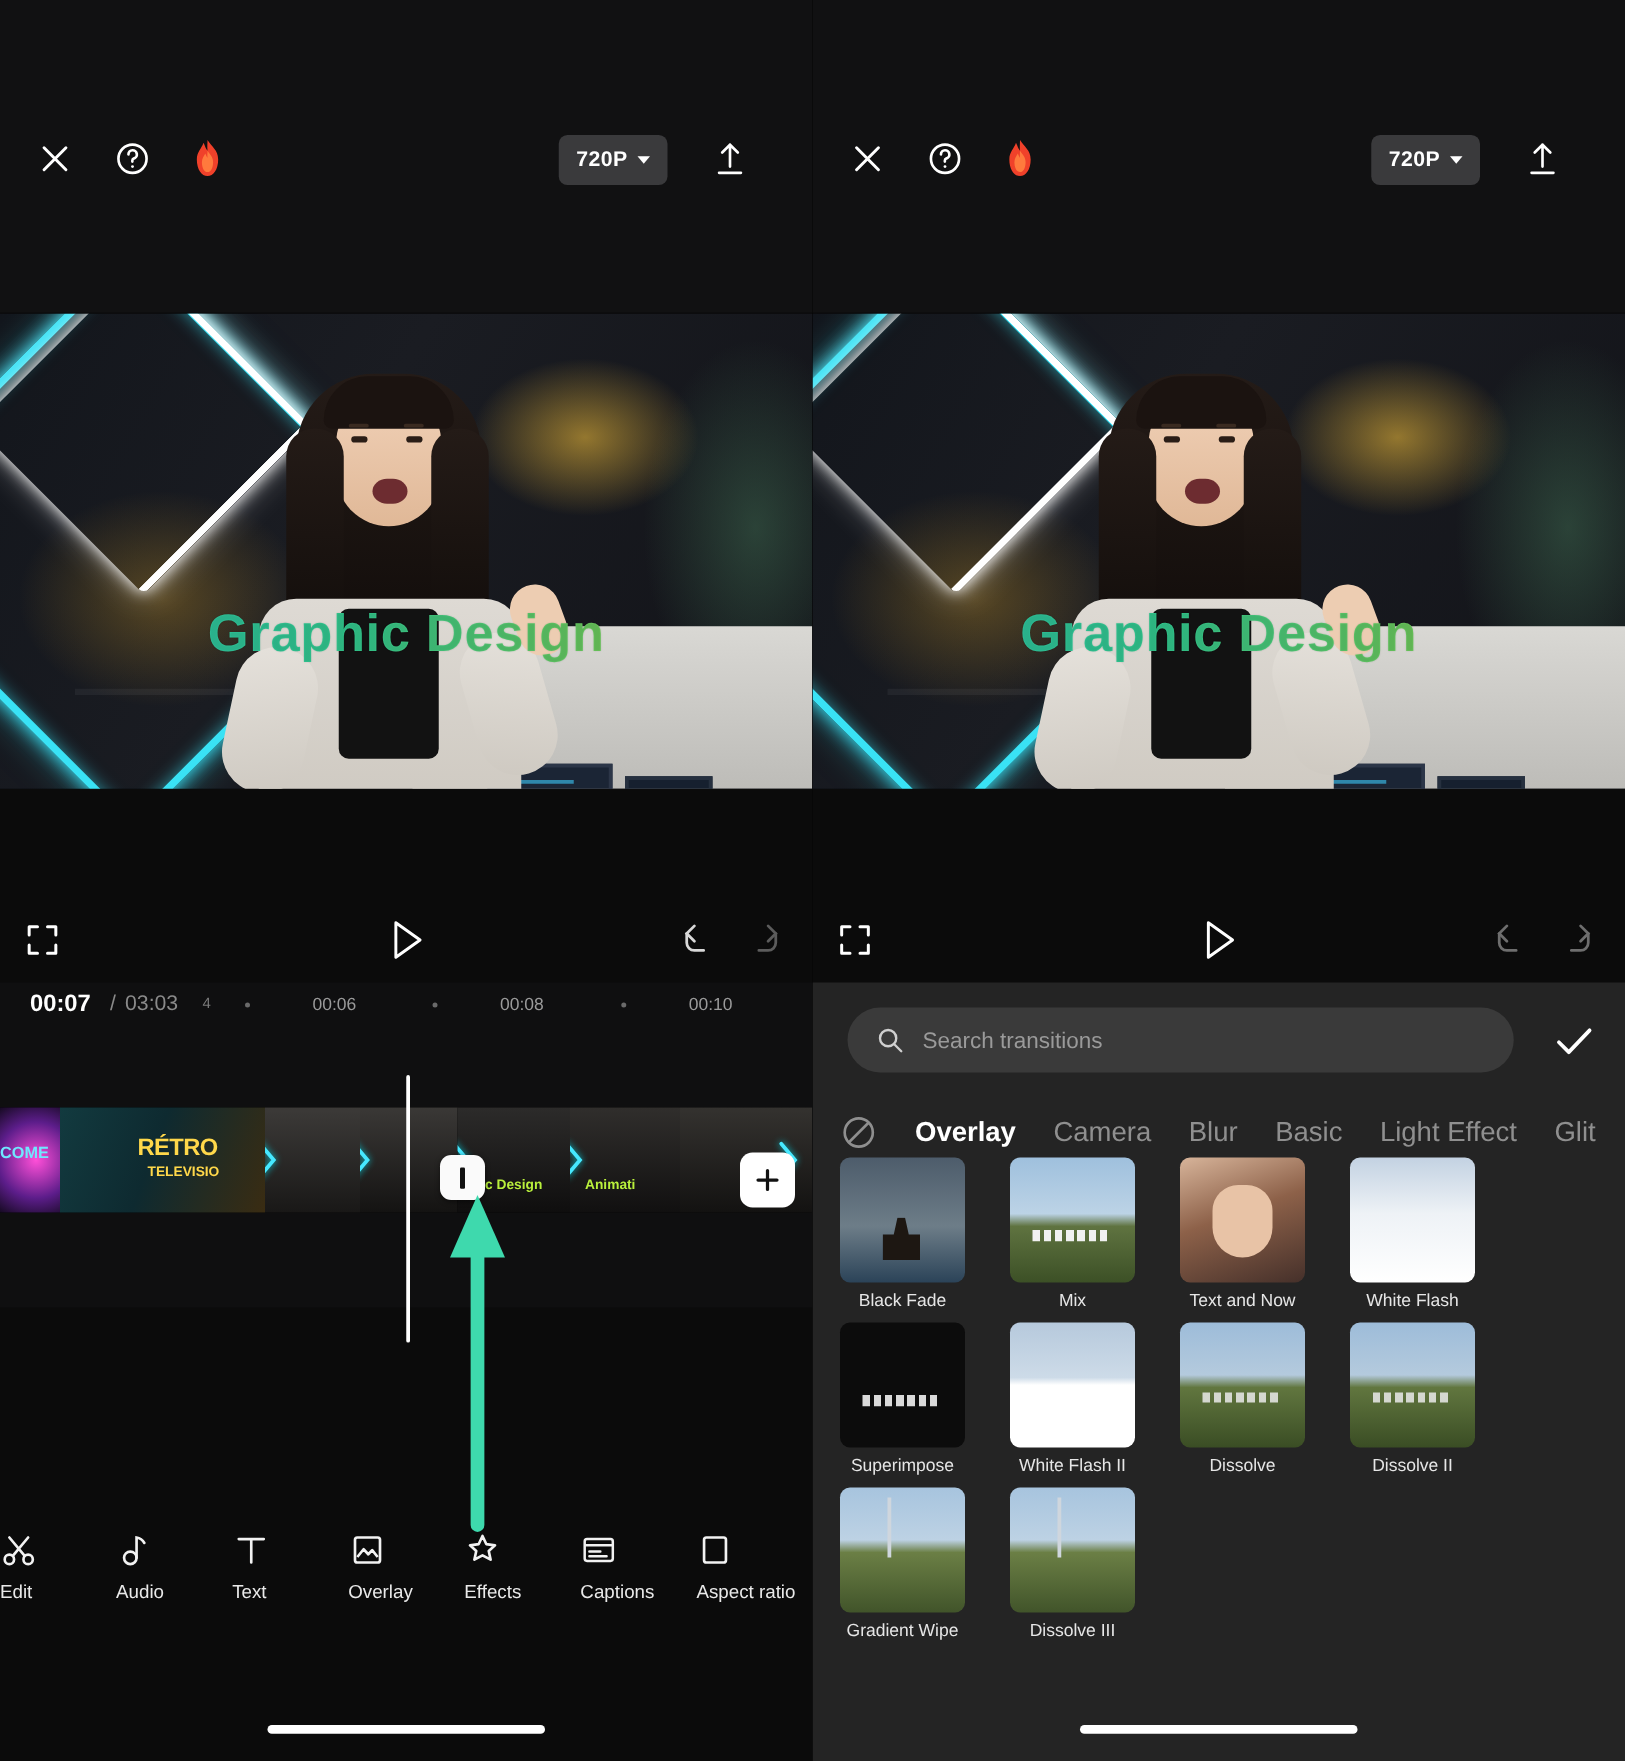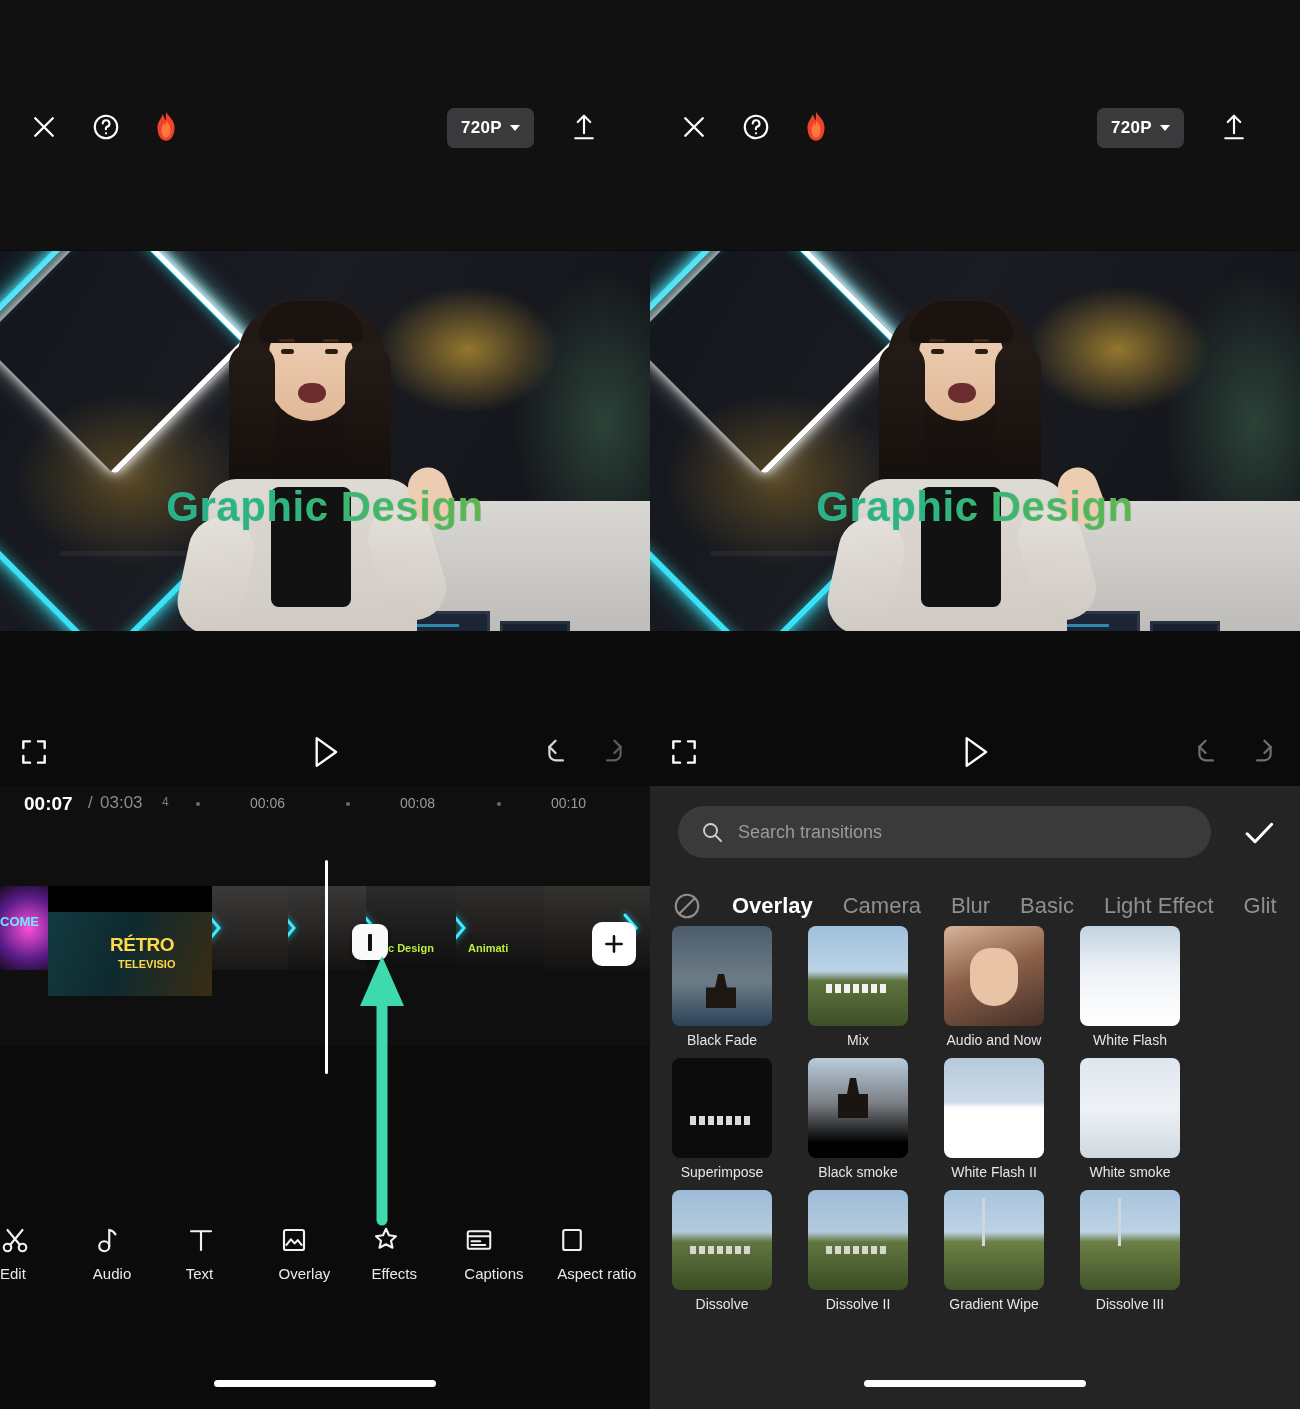--- a/index.html
+++ b/index.html
@@ -300,21 +300,21 @@
         <span class="tick-dot" style="left:346px;"></span>
         <span class="tick-num" style="left:400px;">00:08</span>
         <span class="tick-dot" style="left:497px;"></span>
         <span class="tick-num" style="left:551px;">00:10</span>
       </div>
 
       <div class="strip">
         <div class="clip" style="width:48px;background:radial-gradient(circle at 60% 50%,#ff4fd8,#5c1d8a 60%,#160a22);">
           <div style="position:absolute;left:0;top:28px;color:#6fe8ff;font-size:13px;font-weight:700;">COME</div>
         </div>
-        <div class="clip" style="width:164px;background:linear-gradient(110deg,#123a3f,#0e2a30 45%,#3a2c12);margin-top:26px;">
+        <div class="clip" style="width:164px;background:linear-gradient(110deg,#123a3f,#0e2a30 45%,#3a2c12);">
           <div style="position:absolute;left:62px;top:22px;color:#ffd84a;font-size:19px;font-weight:800;letter-spacing:-.5px;">RÉTRO</div>
           <div style="position:absolute;left:70px;top:46px;color:#ffd84a;font-size:11px;font-weight:700;">TELEVISIO</div>
         </div>
         <div class="clip" style="width:76px;background:linear-gradient(180deg,#3c3a38,#191817);">
           <div class="tr-mark" style="left:-9px;">
             <svg width="22" height="34" viewBox="0 0 22 34" fill="none" stroke="#46e8ff" stroke-width="3" stroke-linecap="round">
                 <path d="M5 4l11 13L5 30"></path>
               </svg>
           </div>
         </div>
@@ -571,44 +571,36 @@
         <div class="cell">
           <div class="thumb t-tower"></div>
           <div class="cell-label">Black Fade</div>
         </div>
         <div class="cell">
           <div class="thumb t-hollywood"></div>
           <div class="cell-label">Mix</div>
         </div>
         <div class="cell">
           <div class="thumb t-girl"></div>
-          <div class="cell-label">Audio and Now</div>
+          <div class="cell-label">Text and Now</div>
         </div>
         <div class="cell">
           <div class="thumb t-whiteflash"></div>
           <div class="cell-label">White Flash</div>
         </div>
         <div class="cell">
           <div class="thumb t-dark t-hollywood" style="background:#0c0c0c;"></div>
           <div class="cell-label">Superimpose</div>
         </div>
 
         <div class="cell">
-          <div class="thumb t-blacksmoke"></div>
-          <div class="cell-label">Black smoke</div>
-        </div>
-        <div class="cell">
           <div class="thumb t-wf2"></div>
           <div class="cell-label">White Flash II</div>
         </div>
         <div class="cell">
-          <div class="thumb t-wsmoke"></div>
-          <div class="cell-label">White smoke</div>
-        </div>
-        <div class="cell">
           <div class="thumb t-dissolve"></div>
           <div class="cell-label">Dissolve</div>
         </div>
         <div class="cell">
           <div class="thumb t-dissolve"></div>
           <div class="cell-label">Dissolve II</div>
         </div>
 
         <div class="cell">
           <div class="thumb t-grad"></div>

